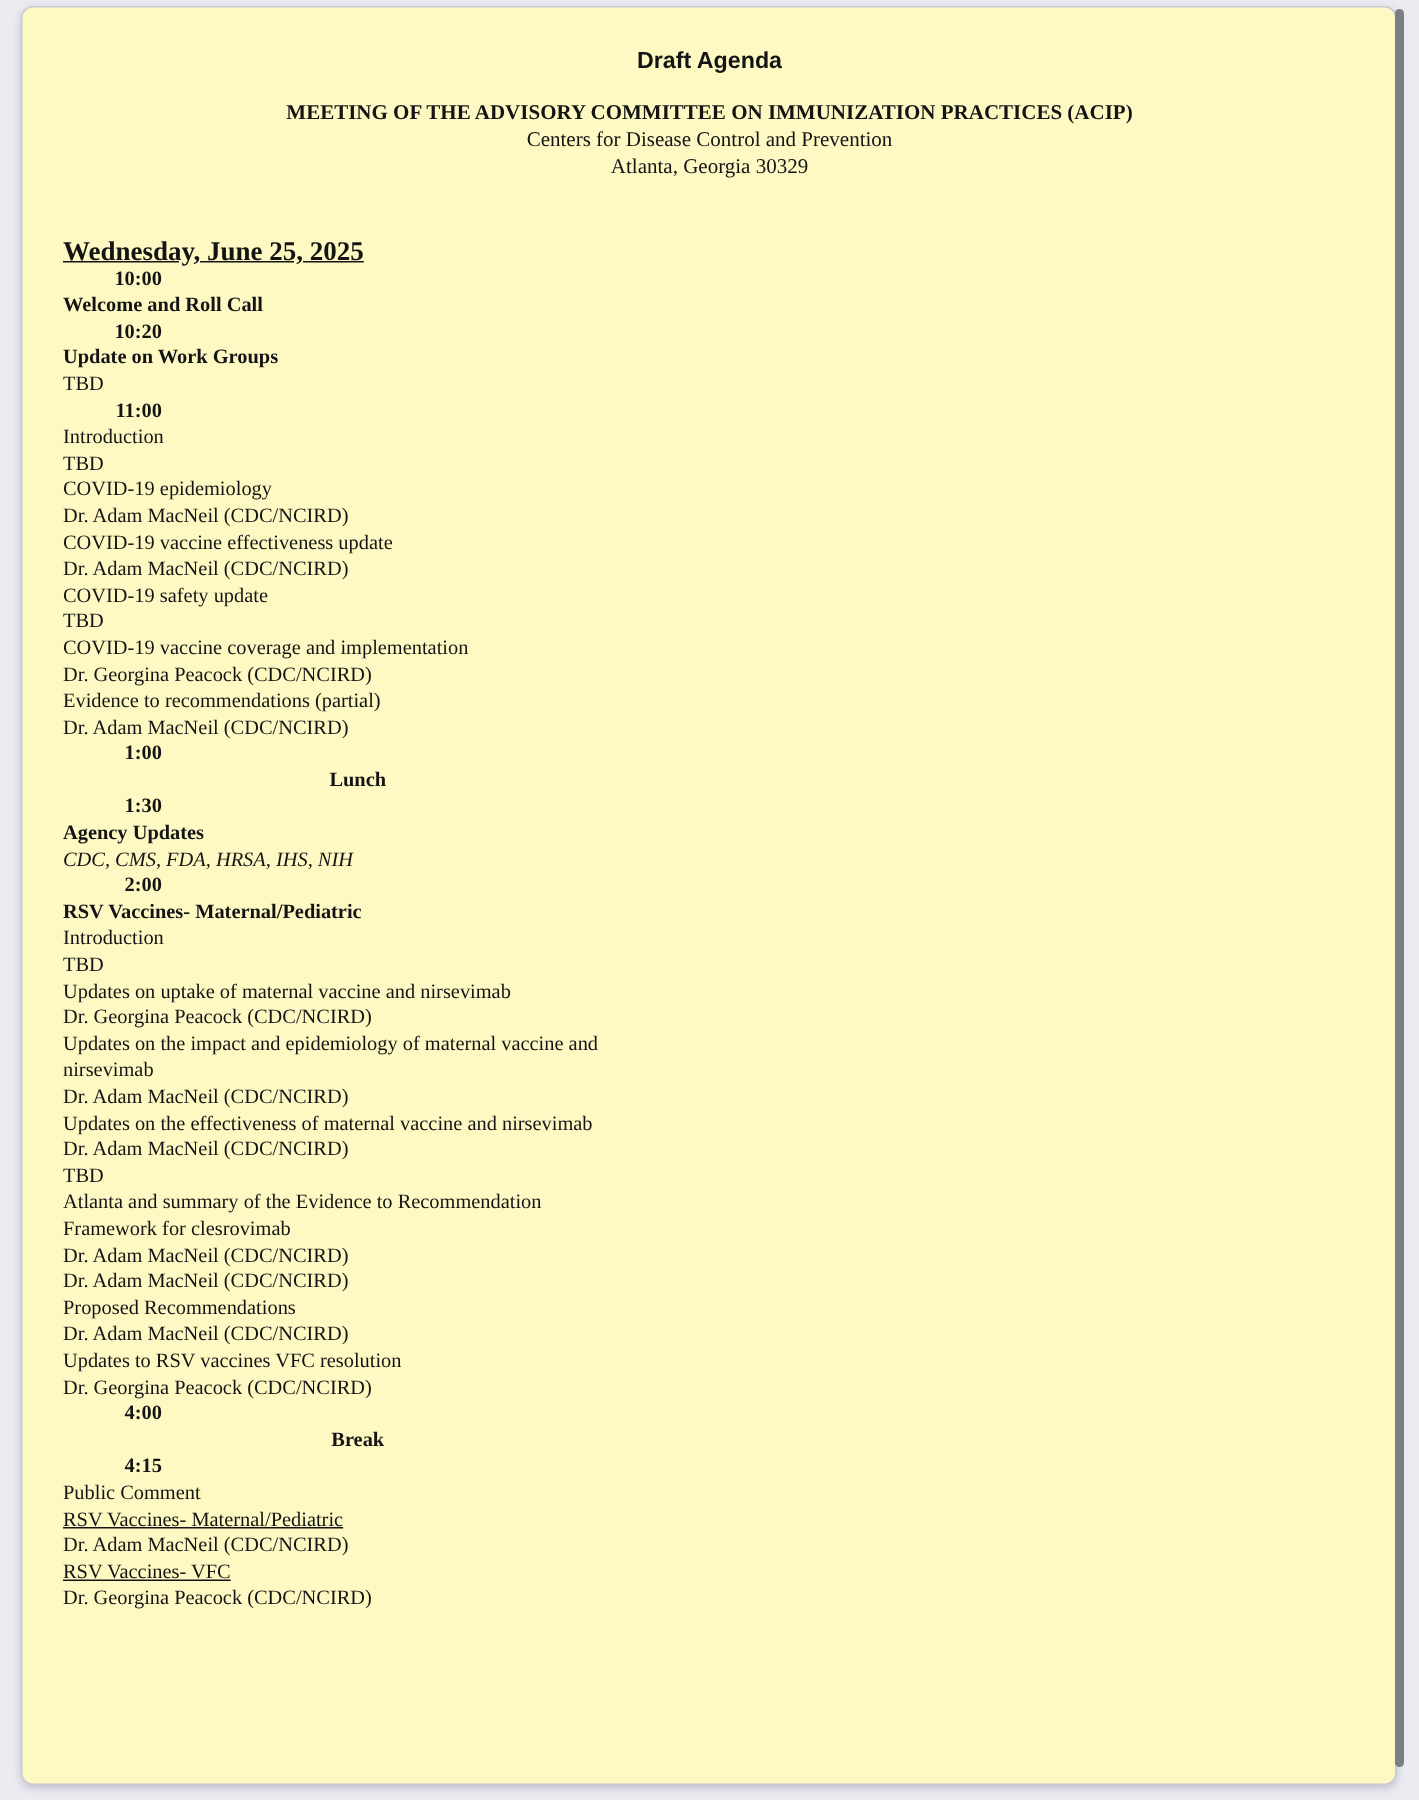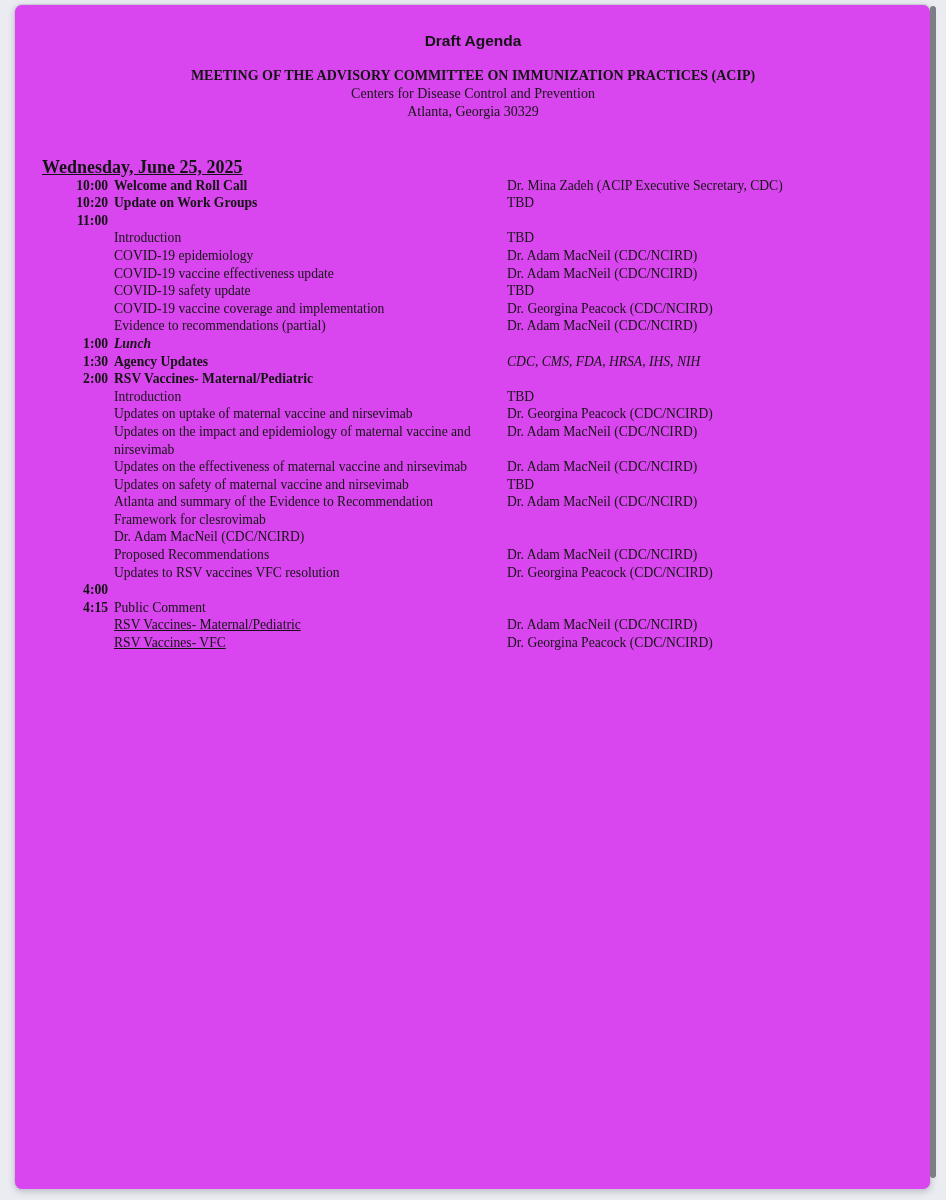--- a/index.html
+++ b/index.html
@@ -14,21 +14,21 @@
     overflow: hidden;
     font-family: "Liberation Serif", serif;
     color: #141414;
   }
   .paper {
     position: absolute;
     left: 14px;
     top: 4px;
     width: 917px;
     height: 1186px;
-    background: #d946ef;
+    background: #fef9c3;
     border: 1px solid #c9cad4;
     border-radius: 8px;
     box-shadow: 0 2px 6px rgba(80,80,100,0.28);
     box-sizing: border-box;
     overflow: hidden;
   }
   .scroll-thumb {
     position: absolute;
     left: 930px;
     top: 6px;
@@ -69,20 +69,21 @@
     text-decoration: underline;
     line-height: 17.6px;
   }
   .agenda {
     font-size: 13.6px;
   }
   .row {
     display: flex;
     align-items: flex-start;
     line-height: 17.6px;
+    flex-direction: column;
   }
   .row .time {
     flex: none;
     width: 66px;
     text-align: right;
     font-weight: bold;
     padding-right: 6px;
     box-sizing: content-box;
   }
   .row .title {
@@ -90,21 +91,21 @@
     width: 393px;
     white-space: pre-line;
   }
   .row .presenter {
     flex: 1;
     min-width: 0;
   }
   .row.session .title { font-weight: bold; }
   .row.break .title {
     font-weight: bold;
-    font-style: italic;
+    text-align: center;
   }
   .row.votes .title {
     font-weight: bold;
     text-decoration: underline;
   }
   .row.vote-item .title { text-decoration: underline; }
   .presenter.italic { font-style: italic; font-family: Liberation Serif, serif; }
 </style>
 </head>
 <body>
@@ -117,21 +118,20 @@
       <div class="org-line">Centers for Disease Control and Prevention</div>
       <div class="location-line">Atlanta, Georgia 30329</div>
     </div>
 
     <div class="date-heading">Wednesday, June 25, 2025</div>
 
     <div class="agenda" id="agenda-rows">
         <div class="row session">
           <span class="time">10:00</span>
           <span class="title">Welcome and Roll Call</span>
-          <span class="presenter">Dr. Mina Zadeh (ACIP Executive Secretary, CDC)</span>
         </div>
         <div class="row session">
           <span class="time">10:20</span>
           <span class="title">Update on Work Groups</span>
           <span class="presenter">TBD</span>
         </div>
         <div class="row session">
           <span class="time">11:00</span>
           <span class="presenter"></span>
         </div>
@@ -196,21 +196,20 @@
 nirsevimab</span>
           <span class="presenter">Dr. Adam MacNeil (CDC/NCIRD)</span>
         </div>
         <div class="row item">
           <span class="time"></span>
           <span class="title">Updates on the effectiveness of maternal vaccine and nirsevimab</span>
           <span class="presenter">Dr. Adam MacNeil (CDC/NCIRD)</span>
         </div>
         <div class="row item">
           <span class="time"></span>
-          <span class="title">Updates on safety of maternal vaccine and nirsevimab</span>
           <span class="presenter">TBD</span>
         </div>
         <div class="row item">
           <span class="time"></span>
           <span class="title">Atlanta and summary of the Evidence to Recommendation
 Framework for clesrovimab</span>
           <span class="presenter">Dr. Adam MacNeil (CDC/NCIRD)</span>
         </div>
         <div class="row item">
           <span class="time"></span>
@@ -221,20 +220,21 @@
           <span class="title">Proposed Recommendations</span>
           <span class="presenter">Dr. Adam MacNeil (CDC/NCIRD)</span>
         </div>
         <div class="row item">
           <span class="time"></span>
           <span class="title">Updates to RSV vaccines VFC resolution</span>
           <span class="presenter">Dr. Georgina Peacock (CDC/NCIRD)</span>
         </div>
         <div class="row break">
           <span class="time">4:00</span>
+          <span class="title">Break</span>
           <span class="presenter"></span>
         </div>
         <div class="row plain">
           <span class="time">4:15</span>
           <span class="title">Public Comment</span>
           <span class="presenter"></span>
         </div>
         <div class="row vote-item">
           <span class="time"></span>
           <span class="title">RSV Vaccines- Maternal/Pediatric</span>

